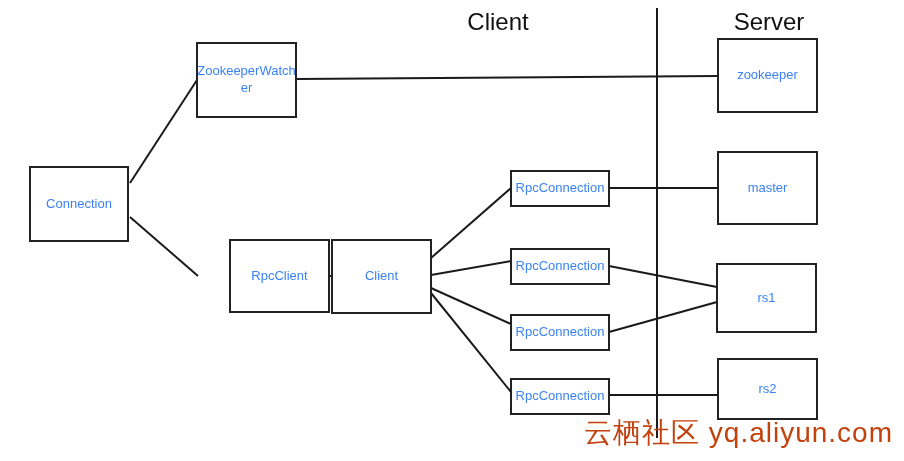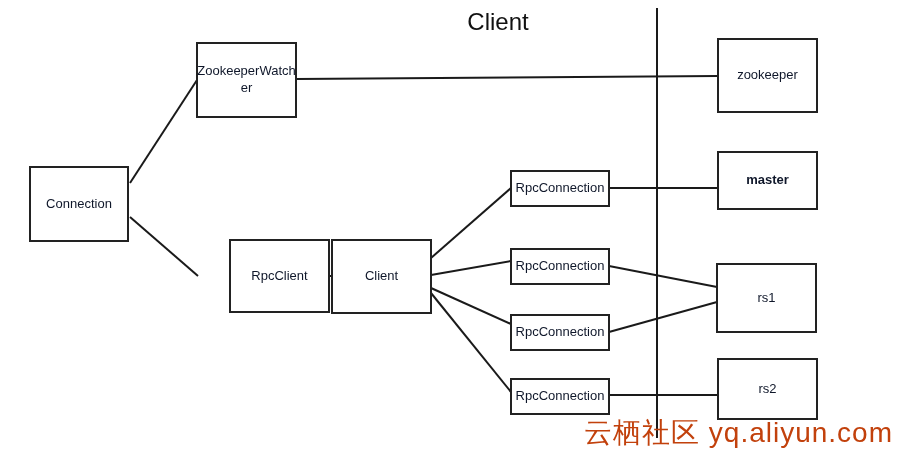--- a/index.html
+++ b/index.html
@@ -25,34 +25,34 @@
     position: absolute;
     background: #ffffff;
     border: 2px solid #222222;
     display: flex;
     align-items: center;
     justify-content: center;
     text-align: center;
   }
   .node-label {
     font-size: 13px;
-    color: #0f172a;
+    color: #3b82f6;
     line-height: 1.3;
     white-space: pre-line;
   }
   .pos-connection        { left: 29px;  top: 166px; width: 100px; height: 76px; }
   .pos-zookeeper-watcher { left: 196px; top: 42px;  width: 101px; height: 76px; }
   .pos-rpc-client        { left: 197px; top: 239px; width: 101px; height: 74px; margin-left: 32px; }
   .pos-pool-map          { left: 331px; top: 239px; width: 101px; height: 75px; }
   .pos-rpc-connection-1  { left: 510px; top: 170px; width: 100px; height: 37px; }
   .pos-rpc-connection-2  { left: 510px; top: 248px; width: 100px; height: 37px; }
   .pos-rpc-connection-3  { left: 510px; top: 314px; width: 100px; height: 37px; }
   .pos-rpc-connection-4  { left: 510px; top: 378px; width: 100px; height: 37px; }
   .pos-zookeeper         { left: 717px; top: 38px;  width: 101px; height: 75px; }
-  .pos-master            { left: 717px; top: 151px; width: 101px; height: 59px; font-weight: bold; }
+  .pos-master            { left: 717px; top: 151px; width: 101px; height: 74px; }
   .pos-rs1               { left: 716px; top: 263px; width: 101px; height: 70px; }
   .pos-rs2               { left: 717px; top: 358px; width: 101px; height: 62px; }
   .section-header {
     position: absolute;
     top: 8px;
     width: 200px;
     text-align: center;
     font-size: 24px;
     color: #111111;
   }
@@ -83,20 +83,21 @@
       <line x1="431" y1="288" x2="511" y2="324"></line>
       <line x1="431" y1="293" x2="511" y2="392"></line>
       <line x1="609" y1="188" x2="718" y2="188"></line>
       <line x1="609" y1="266" x2="717" y2="287"></line>
       <line x1="609" y1="332" x2="717" y2="302"></line>
       <line x1="609" y1="395" x2="718" y2="395"></line>
       <line x1="657" y1="8" x2="657" y2="438"></line>
     </svg>
 
   <div class="section-header header-client">Client</div>
+  <div class="section-header header-server">Server</div>
 
   <div class="node pos-connection">
     <span class="node-label">Connection</span>
   </div>
   <div class="node pos-zookeeper-watcher">
     <span class="node-label">ZookeeperWatch
 er</span>
   </div>
   <div class="node pos-rpc-client">
     <span class="node-label">RpcClient</span>

